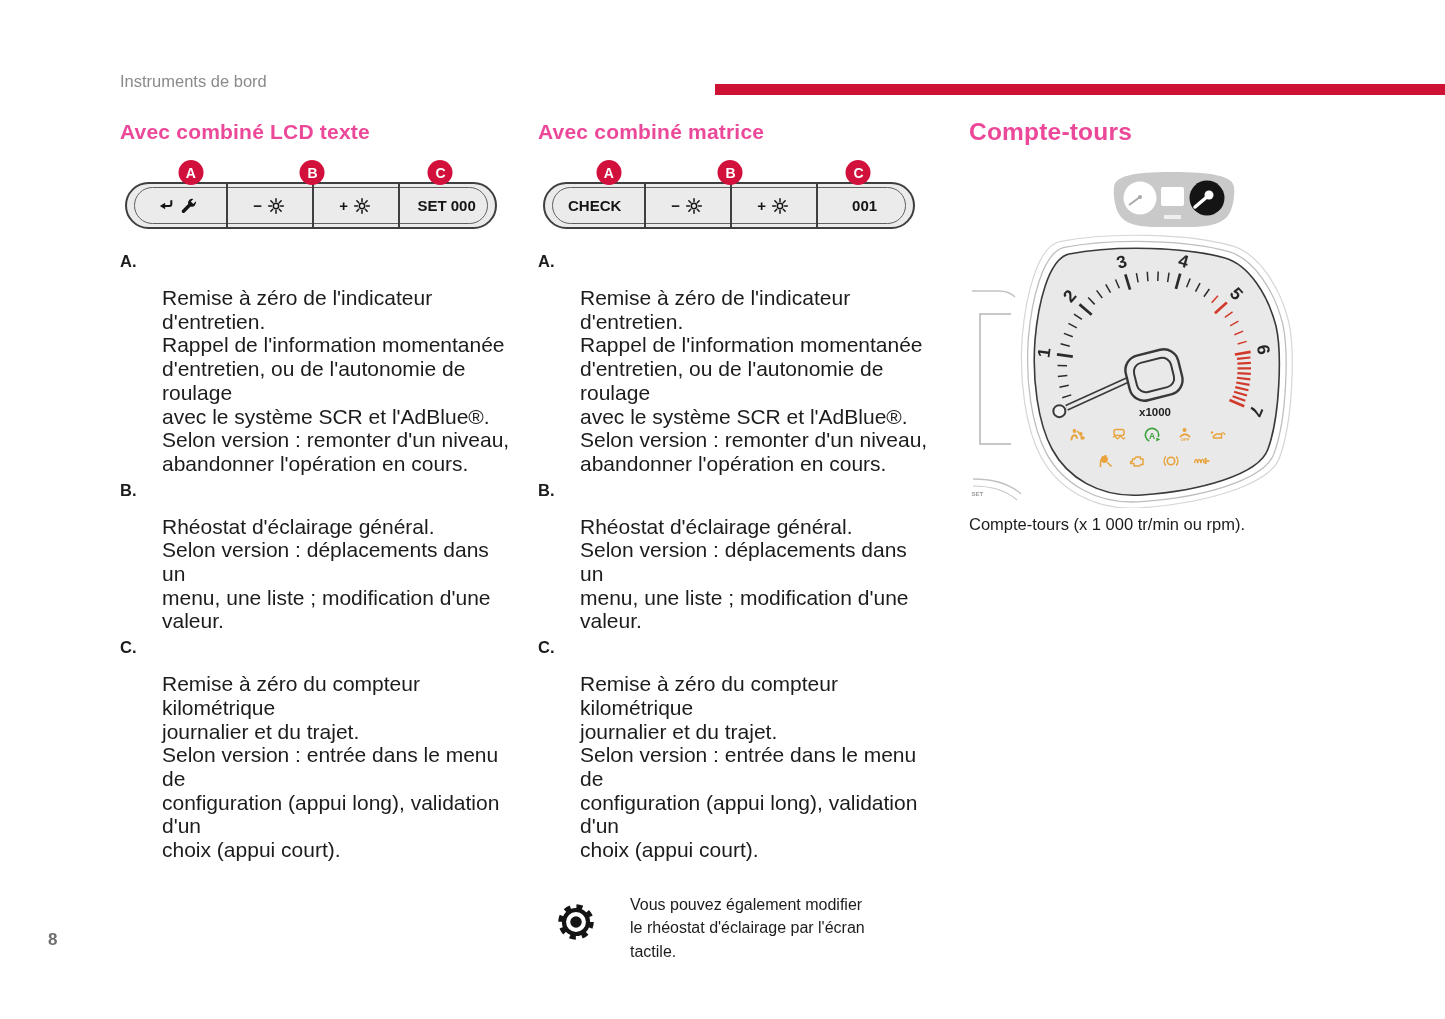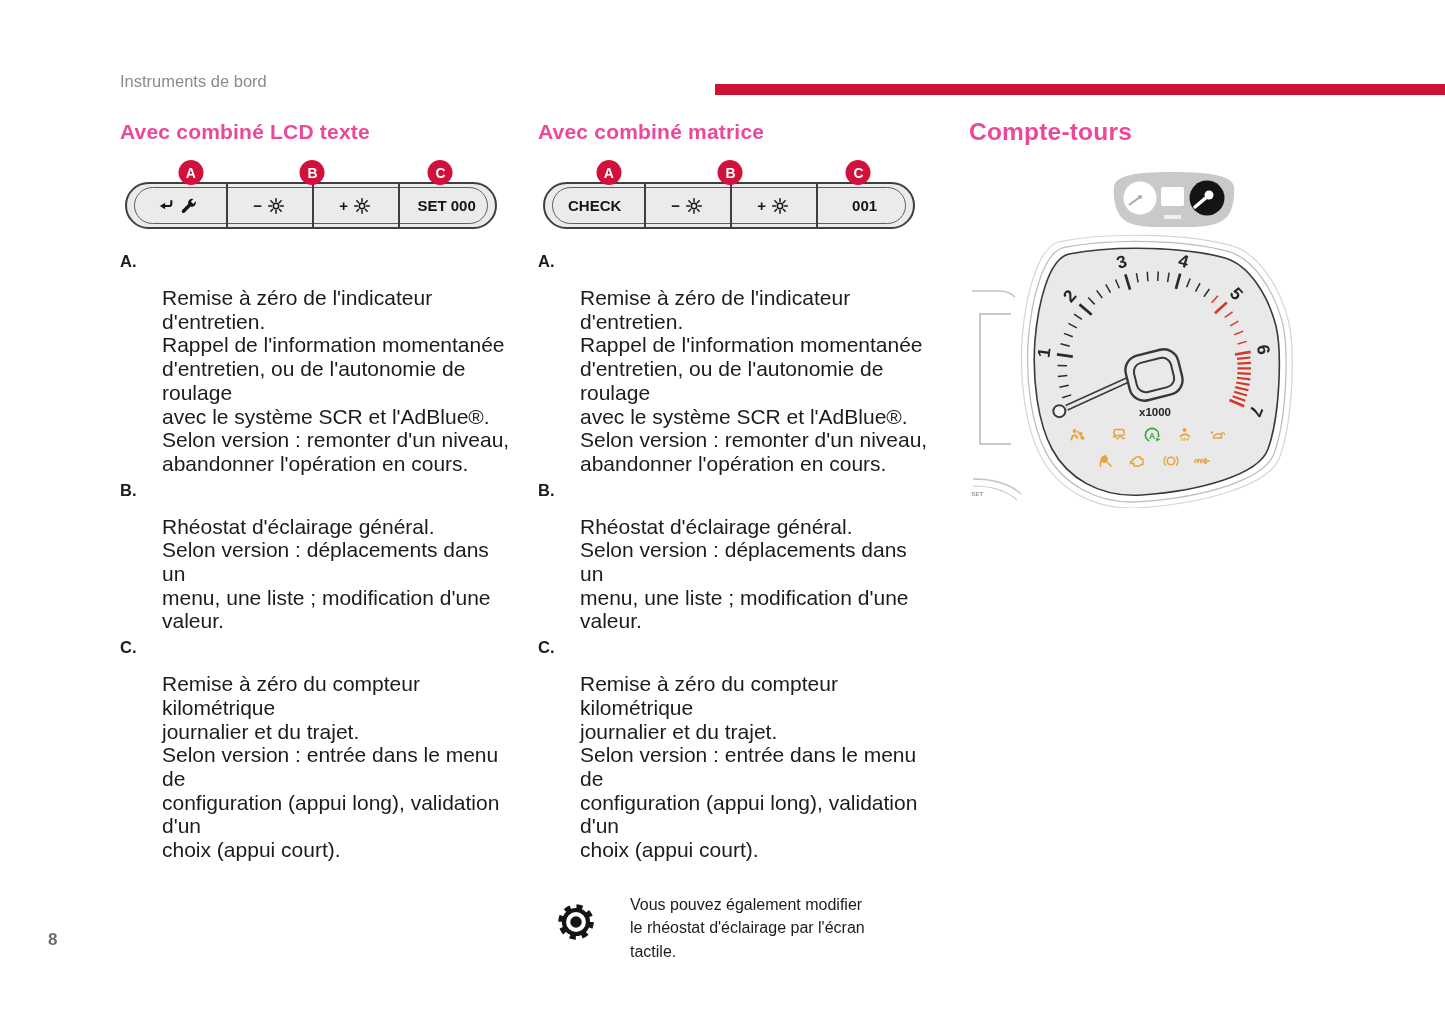--- a/index.html
+++ b/index.html
@@ -368,15 +368,16 @@
             <path d="M1155.2,468.5 A6.9,6.9 0 0 1 1155.2,477.5" fill="none" stroke="#e8a33c" stroke-width="1.5"></path>
           </g>
           <g>
             <path d="M1173.5,475 c0.9,-4.8 2.3,-4.8 3.2,0 c0.9,-4.8 2.3,-4.8 3.2,0 c0.9,-4.8 2.3,-4.8 3.2,0" fill="none" stroke="#e8a33c" stroke-width="1.4"></path>
             <rect x="1183.5" y="470" width="2.2" height="6" rx="0.6" fill="#e8a33c"></rect>
             <line x1="1185.7" y1="473" x2="1188.5" y2="473" stroke="#e8a33c" stroke-width="1.7"></line>
           </g>
         </g>
       </svg>
   </div>
+  <div class="caption">Compte-tours (x 1 000 tr/min ou rpm).</div>
 </div>
 
 <div class="page-number">8</div>
 
 </body></html>

